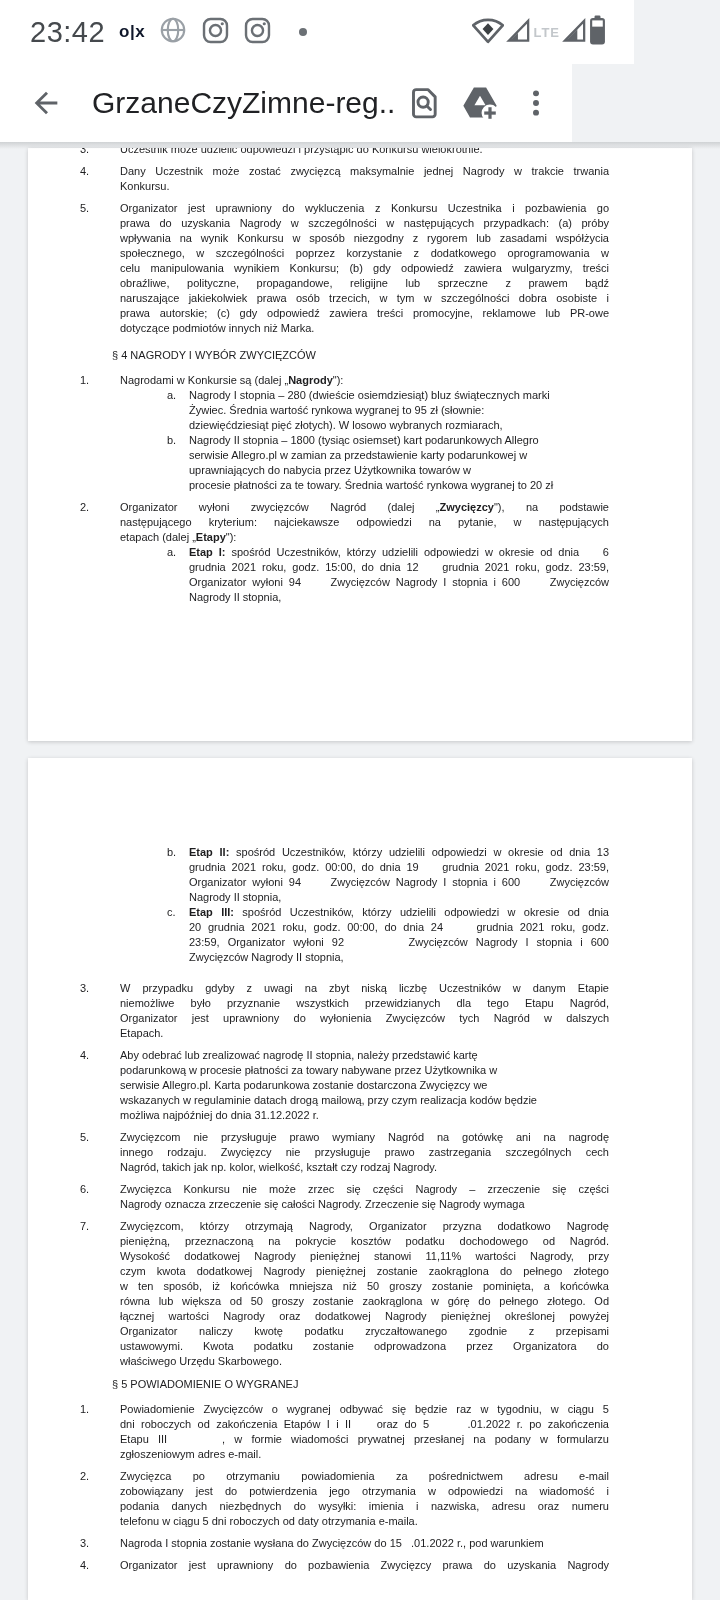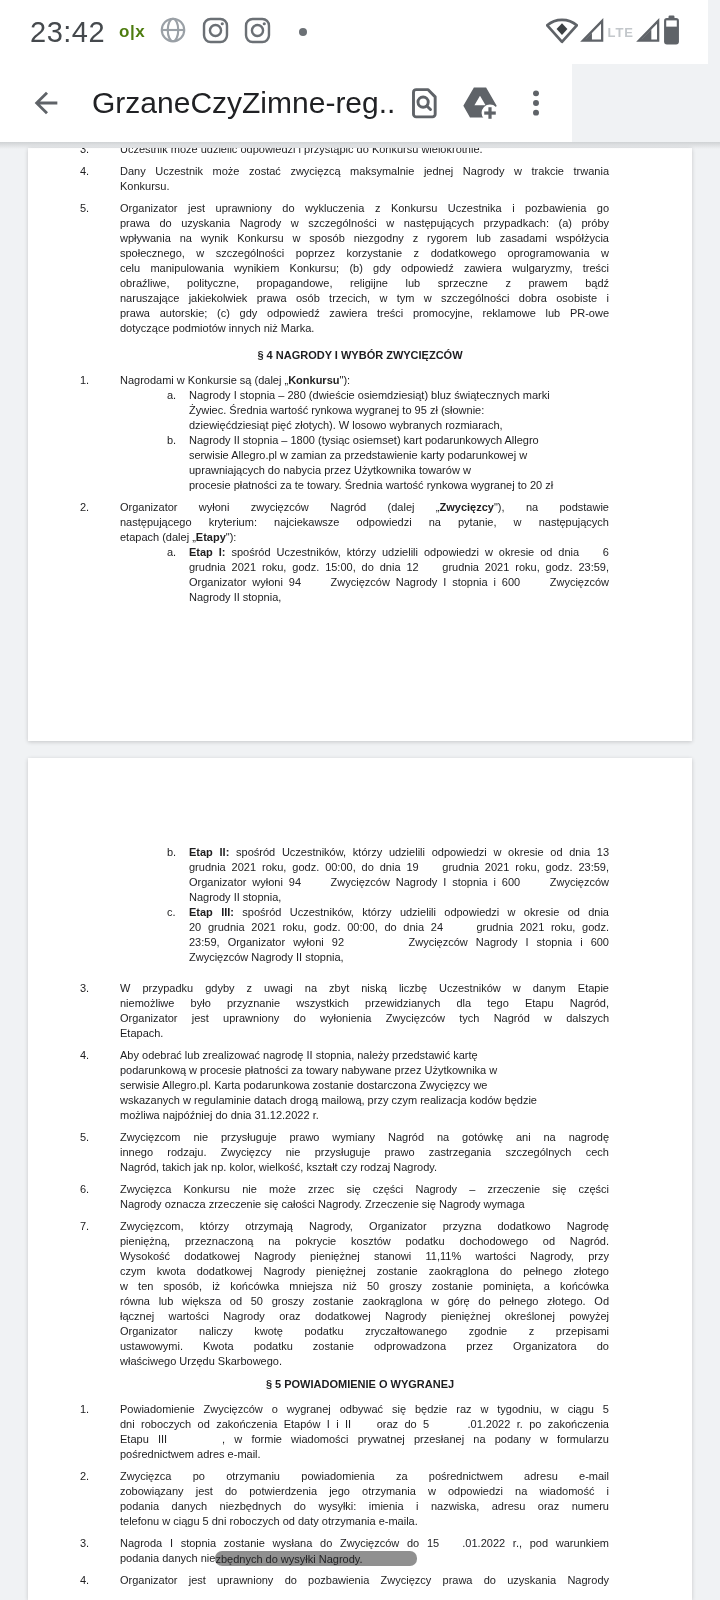--- a/index.html
+++ b/index.html
@@ -1,21 +1,21 @@
 <!DOCTYPE html>
 <html><head>
 <meta charset="utf-8">
 <style>
   html,body{margin:0;padding:0;}
   body{width:720px;height:1600px;position:relative;background:#f0f2f4;font-family:"Liberation Sans",sans-serif;overflow:hidden;}
 
   
-  .status-bar{position:absolute;top:0;left:0;width:708px;height:64px;background:#ffffff;display:flex;align-items:center;}
+  .status-bar{position:absolute;top:0;left:0;width:634px;height:64px;background:#ffffff;display:flex;align-items:center;}
   .sb-time{font-size:29px;color:#45494d;margin-left:30px;letter-spacing:.5px;}
-  .sb-left{display:flex;align-items:center;margin-left:14px;gap:13px;color:#4d7c0f;}
+  .sb-left{display:flex;align-items:center;margin-left:14px;gap:13px;color:#0f172a;}
   .sb-olx{font-weight:700;font-size:17px;letter-spacing:.5px;}
   .sb-dot{width:8px;height:8px;border-radius:50%;background:#6b7075;margin-left:14px;}
   .sb-right{position:absolute;right:28px;top:0;height:64px;display:flex;align-items:center;gap:2px;}
   .sb-lte{font-size:13px;color:#c3c7cb;font-weight:700;letter-spacing:1px;}
 
   
   .app-bar{position:absolute;top:64px;left:0;width:572px;height:78px;background:#ffffff;display:flex;align-items:center;}
   .app-bar-shadow{position:absolute;top:142px;left:0;width:720px;height:7px;background:linear-gradient(rgba(60,64,67,.18),rgba(60,64,67,0));z-index:5;}
   .back-btn{width:56px;height:56px;margin-left:18px;display:flex;align-items:center;justify-content:center;}
   .doc-title{font-size:30px;color:#202124;margin-left:18px;flex:1;white-space:nowrap;overflow:hidden;}
@@ -33,21 +33,21 @@
   .item.clip-top{margin-top:-6px;}
   .item.gap-lg{margin-top:16px;}
   .sub{display:flex;padding-left:139px;padding-right:83px;margin-top:0;}
   .num{flex:none;width:32px;}
   .sub .num{width:14px;}
   .body{flex:1;min-width:0;margin-left:8px;}
   .ln{}
   .stretch .ln{text-align:justify;text-align-last:justify;}
   .stretch .ln:last-child{text-align:right;text-align-last:left;}
   .stretch-all .ln:last-child{text-align:justify;text-align-last:justify;}
-  .heading{font-weight:700;text-align:center;margin-top:12px;padding:0 84px;}
+  .heading{font-weight:400;text-align:left;margin-top:12px;padding:0 84px;}
   .heading.h5{margin-top:8px;}
   .item.after-h{margin-top:10px;}
   .hl{background:rgba(97,97,97,.7);border-radius:7px;padding:1.5px 54px 1.5px 0;}
 </style>
 </head>
 <body>
 
 <div class="status-bar">
   <span class="sb-time">23:42</span>
   <span class="sb-left">
@@ -163,21 +163,21 @@
           <div class="ln">obraźliwe, polityczne, propagandowe, religijne lub sprzeczne z prawem bądź</div>
           <div class="ln">naruszające jakiekolwiek prawa osób trzecich, w tym w szczególności dobra osobiste i</div>
           <div class="ln">prawa autorskie; (c) gdy odpowiedź zawiera treści promocyjne, reklamowe lub PR-owe</div>
           <div class="ln">dotyczące podmiotów innych niż Marka.</div>
         </div>
       </div>
       <div class="heading">§ 4 NAGRODY I WYBÓR ZWYCIĘZCÓW</div>
       <div class="item after-h">
         <div class="num">1.</div>
         <div class="body">
-          <div class="ln">Nagrodami w Konkursie są (dalej „<b>Konkursu</b>"):</div>
+          <div class="ln">Nagrodami w Konkursie są (dalej „<b>Nagrody</b>"):</div>
         </div>
       </div>
       <div class="sub">
         <div class="num">a.</div>
         <div class="body">
           <div class="ln">Nagrody I stopnia – 280 (dwieście osiemdziesiąt) bluz świątecznych marki</div>
           <div class="ln">Żywiec. Średnia wartość rynkowa wygranej to 95 zł (słownie:</div>
           <div class="ln">dziewięćdziesiąt pięć złotych). W losowo wybranych rozmiarach,</div>
         </div>
       </div>
@@ -277,37 +277,36 @@
             <div class="ln">właściwego Urzędu Skarbowego.</div>
           </div>
         </div>
         <div class="heading h5">§ 5 POWIADOMIENIE O WYGRANEJ</div>
         <div class="item stretch after-h">
           <div class="num">1.</div>
           <div class="body">
             <div class="ln">Powiadomienie Zwycięzców o wygranej odbywać się będzie raz w tygodniu, w ciągu 5</div>
             <div class="ln">dni roboczych od zakończenia Etapów I i II&nbsp;&nbsp;&nbsp;&nbsp;oraz do 5&nbsp;&nbsp;&nbsp;&nbsp;&nbsp;&nbsp;.01.2022 r. po zakończenia</div>
             <div class="ln">Etapu III&nbsp;&nbsp;&nbsp;&nbsp;&nbsp;&nbsp;, w formie wiadomości prywatnej przesłanej na podany w formularzu</div>
-            <div class="ln">pośrednictwem adres e-mail.</div>
+            <div class="ln">zgłoszeniowym adres e-mail.</div>
           </div>
         </div>
         <div class="item stretch">
           <div class="num">2.</div>
           <div class="body">
             <div class="ln">Zwycięzca po otrzymaniu powiadomienia za pośrednictwem adresu e-mail</div>
             <div class="ln">zobowiązany jest do potwierdzenia jego otrzymania w odpowiedzi na wiadomość i</div>
             <div class="ln">podania danych niezbędnych do wysyłki: imienia i nazwiska, adresu oraz numeru</div>
             <div class="ln">telefonu w ciągu 5 dni roboczych od daty otrzymania e-maila.</div>
           </div>
         </div>
         <div class="item stretch">
           <div class="num">3.</div>
           <div class="body">
             <div class="ln">Nagroda I stopnia zostanie wysłana do Zwycięzców do 15&nbsp;&nbsp;&nbsp;.01.2022 r., pod warunkiem</div>
-            <div class="ln">podania danych nie<span class="hl">zbędnych do wysyłki Nagrody.</span></div>
           </div>
         </div>
         <div class="item stretch stretch-all">
           <div class="num">4.</div>
           <div class="body">
             <div class="ln">Organizator jest uprawniony do pozbawienia Zwycięzcy prawa do uzyskania Nagrody</div>
           </div>
         </div>
       </div>
     </div>

